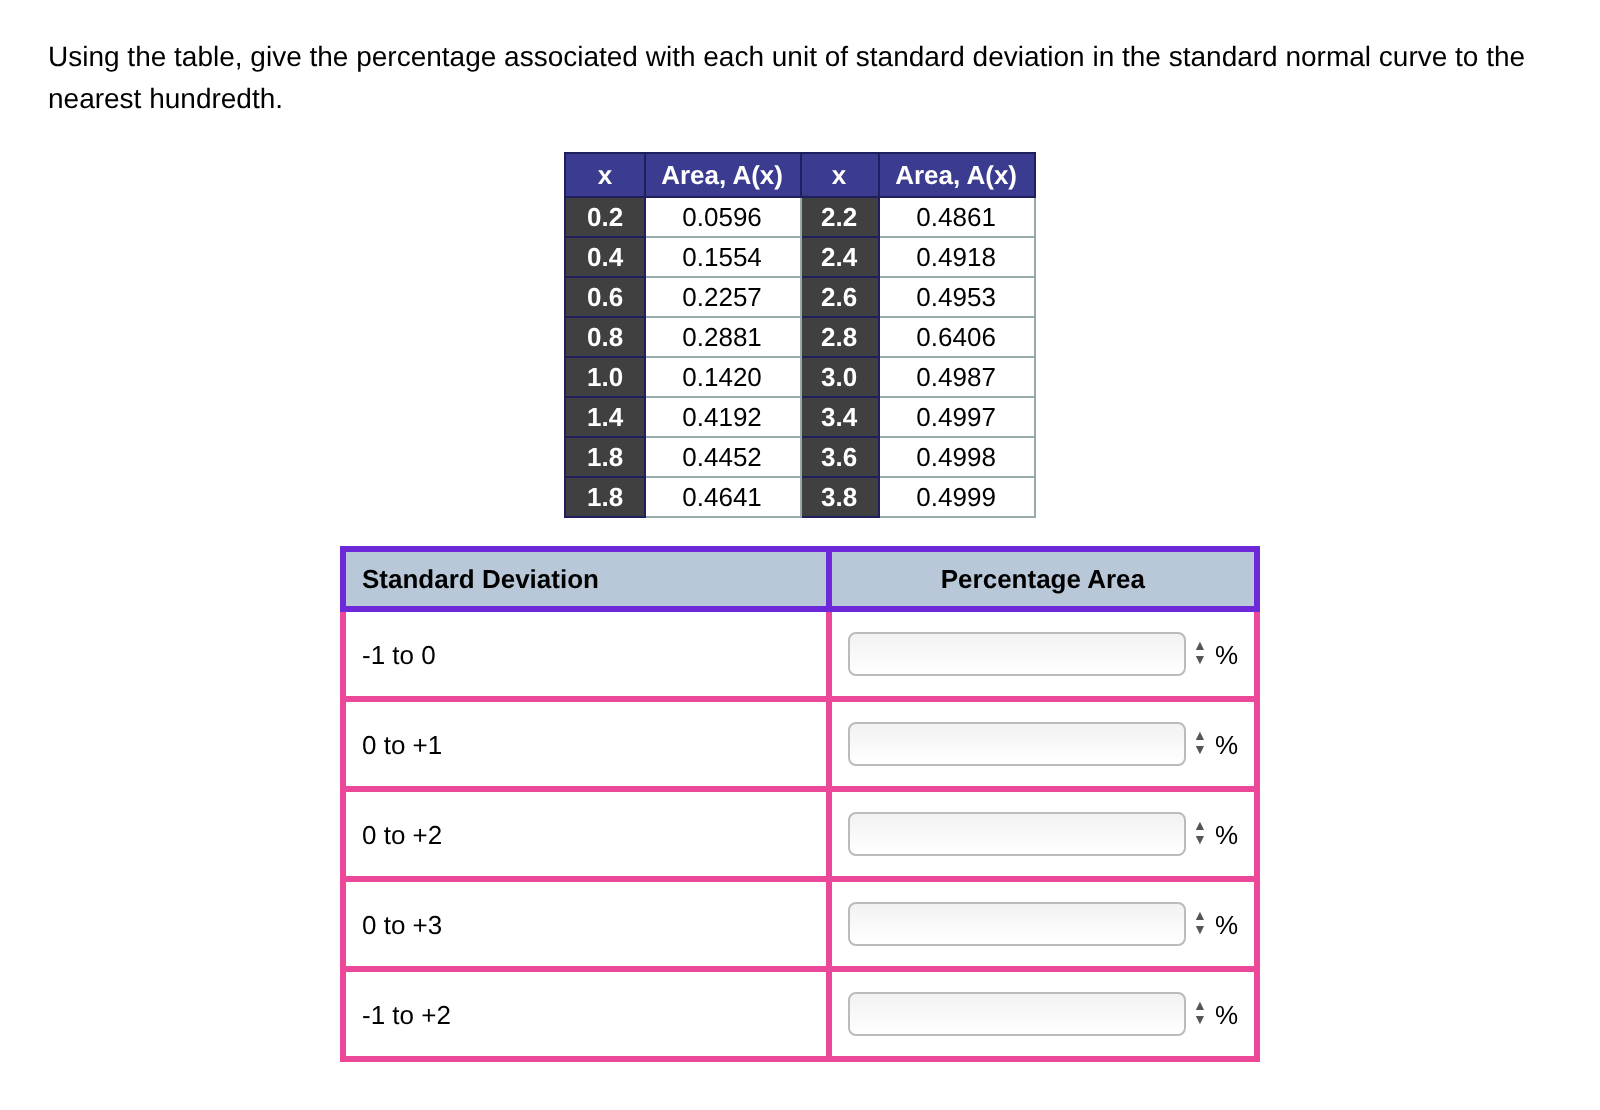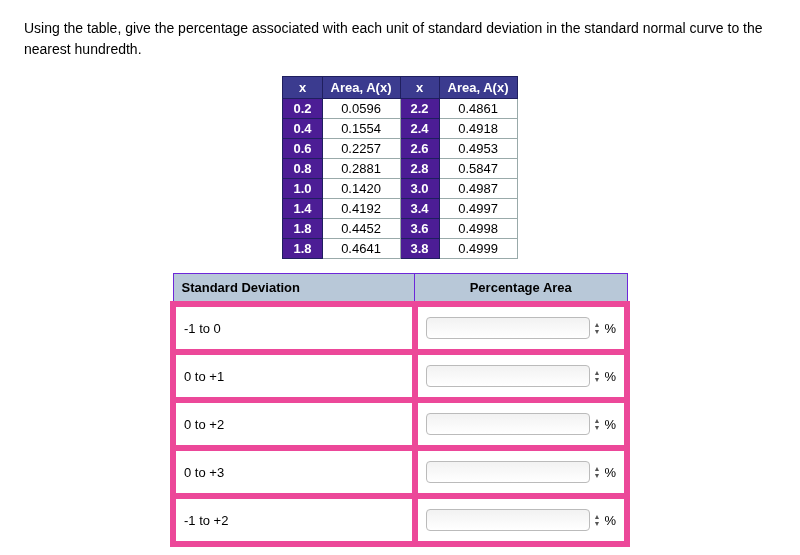--- a/index.html
+++ b/index.html
@@ -27,42 +27,42 @@
     padding: 3px 8px;
     text-align: center;
   }
   .area-table td {
     border: 1px solid #9aa;
     padding: 2px 10px;
     text-align: center;
     background: #fff;
   }
   .area-table td.xcell {
-    background: #4c1d95;
+    background: #404040;
     color: #fff;
     font-weight: bold;
     border: 1px solid #1f1f5e;
   }
 
   .answer-table {
     border-collapse: collapse;
     margin: 0 auto;
     width: 460px;
     font-size: 13px;
   }
   .answer-table th {
     background: #b8c8d8;
-    border: 1px solid #6d28d9;
+    border: 3px solid #6d28d9;
     padding: 6px 8px;
     text-align: left;
     font-weight: bold;
   }
   .answer-table th.center { text-align: center; }
   .answer-table td {
-    border: 6px solid #ec4899;
+    border: 3px solid #ec4899;
     padding: 10px 8px;
     vertical-align: middle;
   }
   .input-wrap {
     display: flex;
     align-items: center;
     gap: 4px;
   }
   .num-input {
     flex: 1;
@@ -114,21 +114,21 @@
       <tr>
         <td class="xcell">0.6</td>
         <td>0.2257</td>
         <td class="xcell">2.6</td>
         <td>0.4953</td>
       </tr>
       <tr>
         <td class="xcell">0.8</td>
         <td>0.2881</td>
         <td class="xcell">2.8</td>
-        <td>0.5847</td>
+        <td>0.6406</td>
       </tr>
       <tr>
         <td class="xcell">1.0</td>
         <td>0.1420</td>
         <td class="xcell">3.0</td>
         <td>0.4987</td>
       </tr>
       <tr>
         <td class="xcell">1.4</td>
         <td>0.4192</td>

